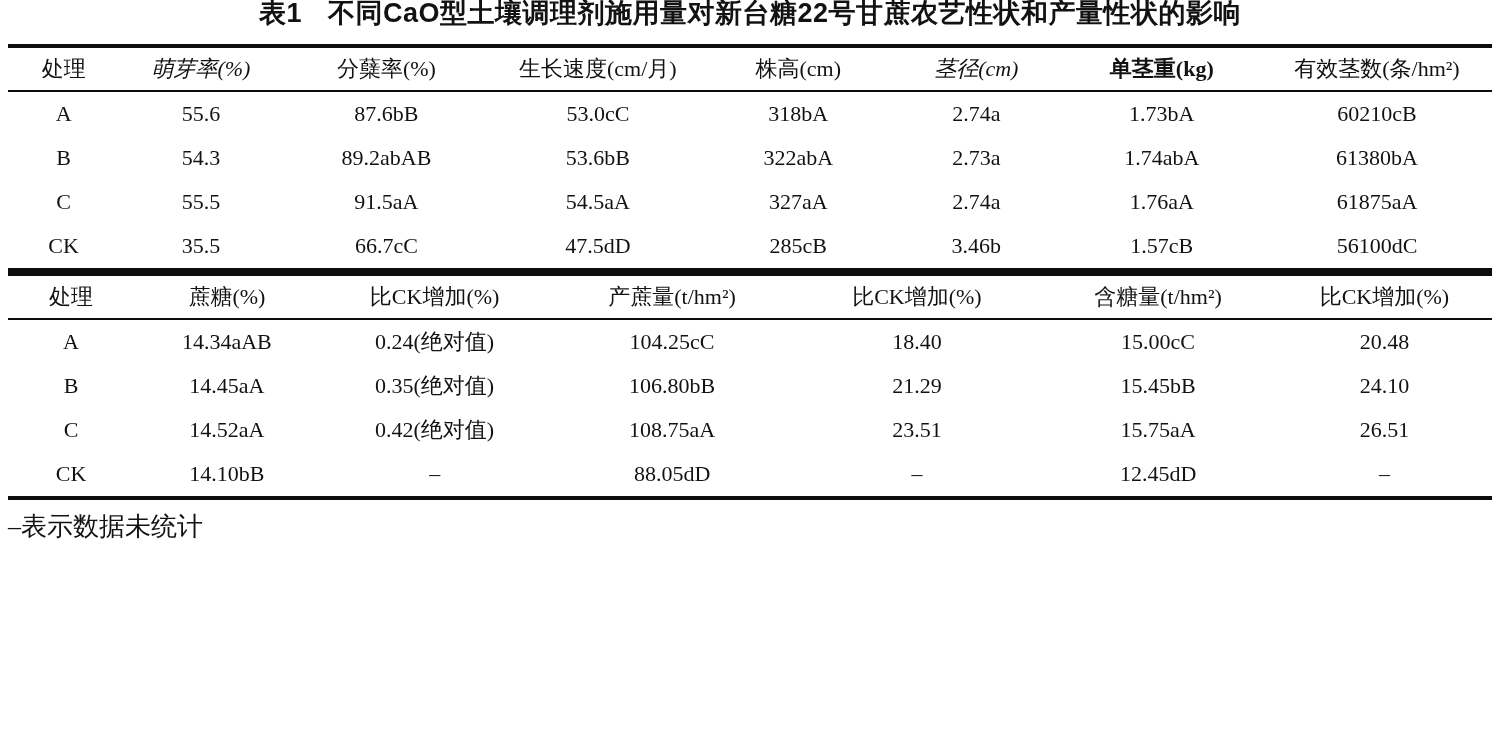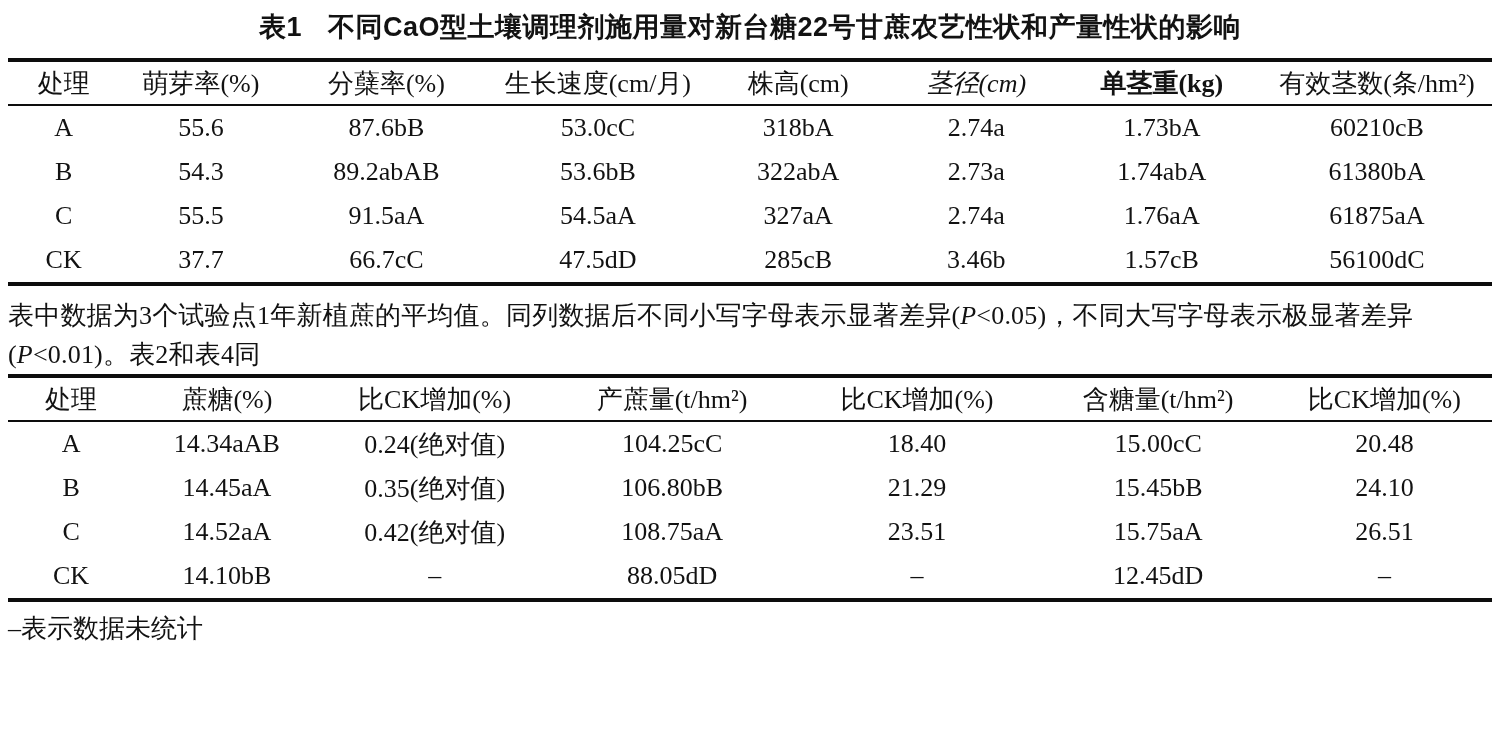--- a/index.html
+++ b/index.html
@@ -17,55 +17,54 @@
   .page {
     padding: 0 8px;
     box-sizing: border-box;
   }
   .tbl-title {
     text-align: center;
     font-family: "Liberation Sans", "DejaVu Sans", sans-serif;
     font-weight: 700;
     font-size: 27px;
     line-height: 1;
-    padding-top: 14px;
     margin-bottom: 17px;
     letter-spacing: 0.5px;
   }
   .tbl-title .title-label {
     margin-right: 26px;
   }
   table.three-line {
     width: 100%;
     border-collapse: collapse;
     table-layout: fixed;
     border-top: 4px solid #0d0d0d;
     border-bottom: 4px solid #0d0d0d;
-    font-size: 26px;
+    font-size: 22px;
   }
   table.three-line thead tr {
     border-bottom: 2px solid #0d0d0d;
   }
   table.three-line th {
     font-weight: 400;
     height: 42px;
     text-align: center;
     padding: 0;
     white-space: nowrap;
     overflow: visible;
   }
   table.three-line td {
     height: 44px;
     text-align: center;
     padding: 0;
     white-space: nowrap;
   }
   
   #table1 th:nth-child(1) { width: 7.5%; }
-  #table1 th:nth-child(2) { width: 11%; }
+  #table1 th:nth-child(2) { width: 11%; font-style: italic; }
   #table1 th:nth-child(3) { width: 14%; }
   #table1 th:nth-child(4) { width: 14.5%; }
   #table1 th:nth-child(5) { width: 12.5%; font-family: Liberation Serif, serif; }
   #table1 th:nth-child(6) { width: 11.5%; font-style: italic; }
   #table1 th:nth-child(7) { width: 13.5%; font-weight: bold; }
   #table1 th:nth-child(8) { width: 15.5%; }
   
   #table2 th:nth-child(1) { width: 8.5%; }
   #table2 th:nth-child(2) { width: 12.5%; }
   #table2 th:nth-child(3) { width: 15.5%; }
@@ -144,35 +143,31 @@
           <td>55.5</td>
           <td>91.5aA</td>
           <td>54.5aA</td>
           <td>327aA</td>
           <td>2.74a</td>
           <td>1.76aA</td>
           <td>61875aA</td>
         </tr>
         <tr>
           <td>CK</td>
-          <td>37.7</td>
+          <td>35.5</td>
           <td>66.7cC</td>
           <td>47.5dD</td>
           <td>285cB</td>
           <td>3.46b</td>
           <td>1.57cB</td>
           <td>56100dC</td>
         </tr>
       </tbody>
   </table>
 
-  <div class="note-block">
-    <p class="note"><span>表中数据为3个试验点1年新植蔗的平均值。同列数据后不同小写字母表示显著差异(</span><span class="em-p">P</span><span>&lt;0.05)，不同大写字母表示极显著差异</span></p>
-    <p class="note"><span>(</span><span class="em-p">P</span><span>&lt;0.01)。表2和表4同</span></p>
-  </div>
 
 
   <table id="table2" class="three-line">
     <thead>
       <tr>
           <th>处理</th>
           <th>蔗糖(%)</th>
           <th>比CK增加(%)</th>
           <th>产蔗量(t/hm²)</th>
           <th>比CK增加(%)</th>

